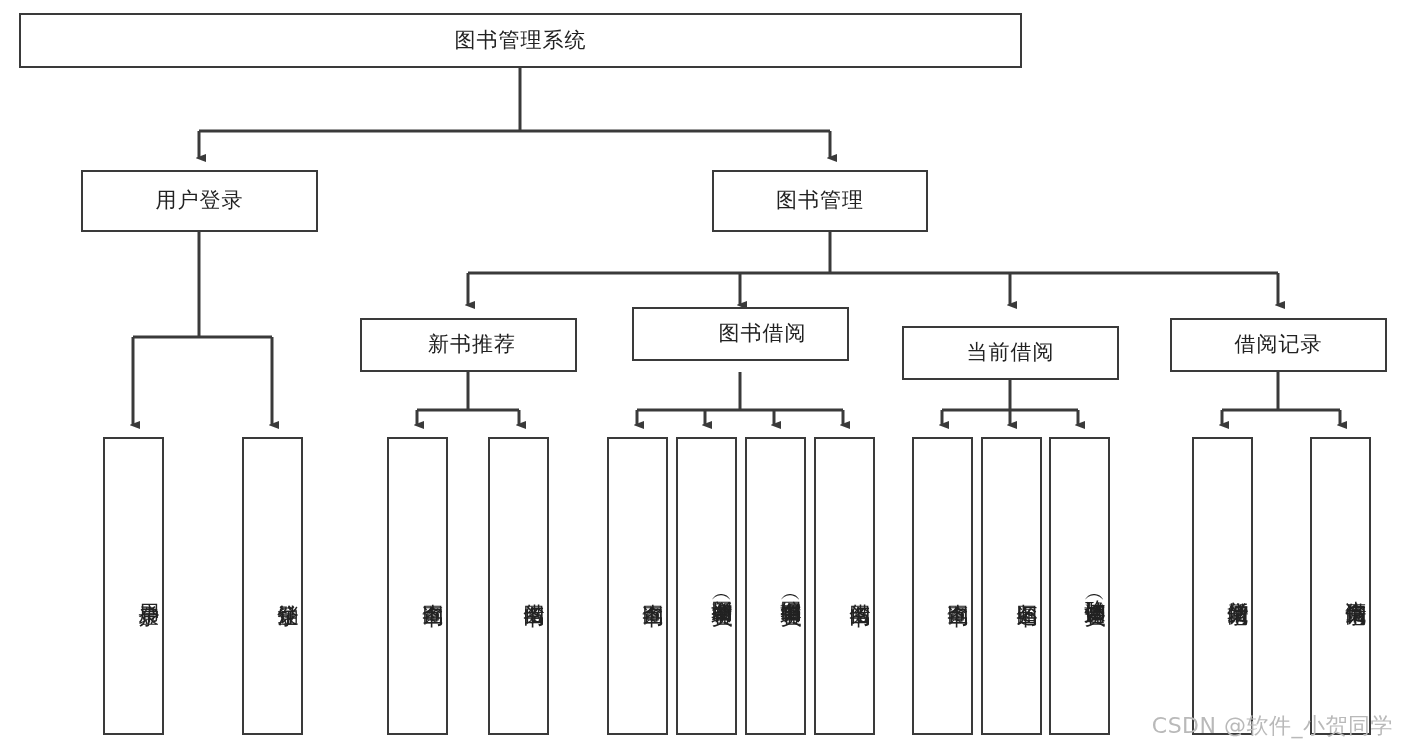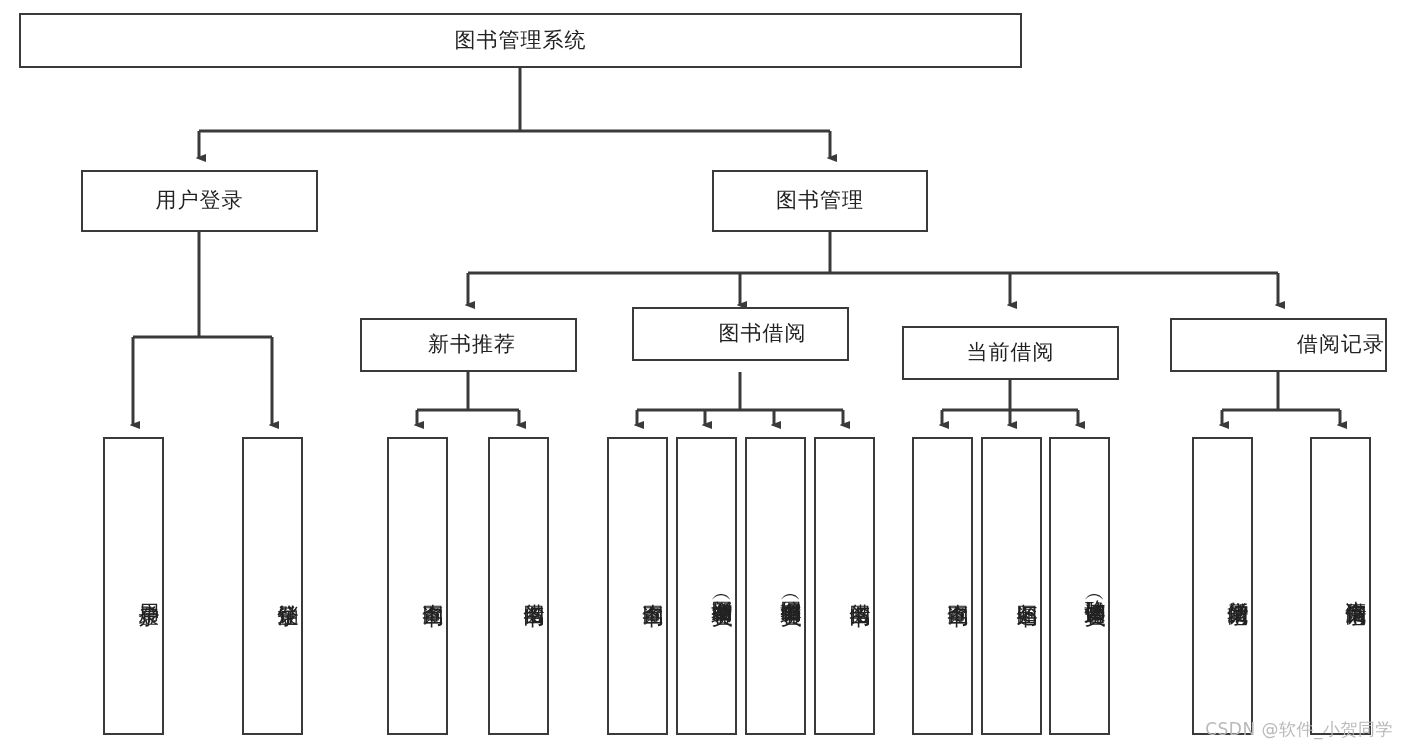--- a/index.html
+++ b/index.html
@@ -51,21 +51,21 @@
     justify-content: center;
     padding-top: 6px;
   }
   .node.vert.tall {
     padding-top: 2px;
   }
   .watermark {
     position: absolute;
     right: 12px;
     bottom: 6px;
-    font-size: 17px;
+    font-size: 22px;
     color: #b9b9b9;
     letter-spacing: 0.5px;
     white-space: nowrap;
   }
 </style>
 </head>
 <body>
 
 <div id="stage">
 
@@ -132,21 +132,21 @@
 
   <div class="node horiz" style="left:360px; top:318px; width:217px; height:54px;padding-left:7px;">
     <span>新书推荐</span>
   </div>
   <div class="node horiz" style="left:632px; top:307px; width:217px; height:54px;padding-left:44px;">
     <span>图书借阅</span>
   </div>
   <div class="node horiz" style="left:902px; top:326px; width:217px; height:54px;">
     <span>当前借阅</span>
   </div>
-  <div class="node horiz" style="left:1170px; top:318px; width:217px; height:54px;justify-content:flex-end;">
+  <div class="node horiz" style="left:1170px; top:318px; width:217px; height:54px;">
     <span>借阅记录</span>
   </div>
 
   <div class="node vert" style="left:103px; top:437px; width:61px; height:298px;">
     <span>用户登录</span>
   </div>
   <div class="node vert" style="left:242px; top:437px; width:61px; height:298px;">
     <span>注销登录</span>
   </div>
 

